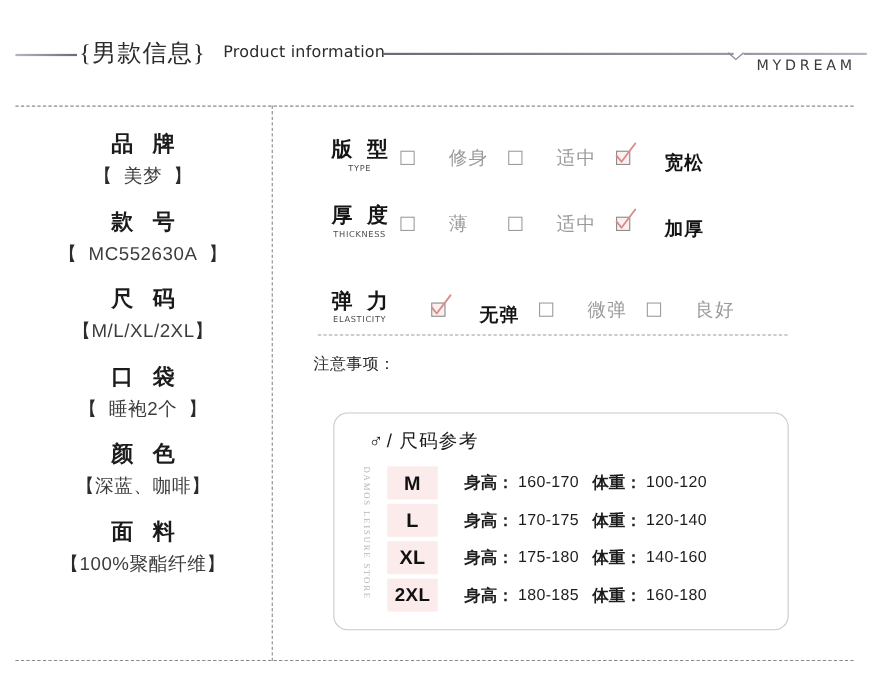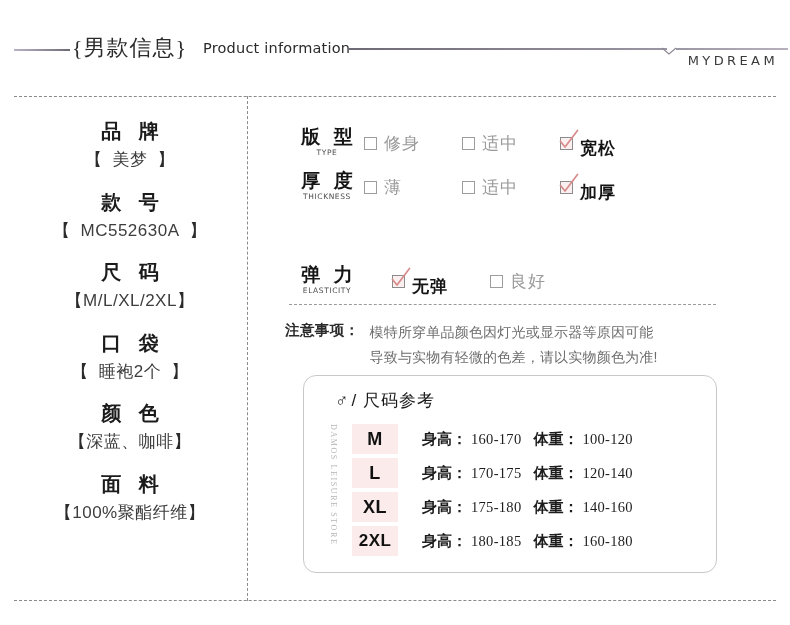--- a/index.html
+++ b/index.html
@@ -136,21 +136,21 @@
     width: 516px; height: 500px;
   }
   .attr-row {
     position: absolute;
     left: 30px;
     display: flex;
     align-items: center;
     height: 46px;
   }
   .attr-row.r1 { top: 18px; }
-  .attr-row.r2 { top: 62px; }
+  .attr-row.r2 { top: 78px; }
   .attr-row.r3 { top: 156px; }
 
   .attr-label {
     width: 74px;
     text-align: center;
     flex: 0 0 74px;
     padding-top: 1px;
   }
   .attr-label-cn {
     font-size: 19px;
@@ -169,20 +169,21 @@
   }
   .opts {
     display: flex;
     align-items: center;
     padding-top: 4px;
   }
   .opt {
     display: flex;
     align-items: center;
     white-space: nowrap;
+    gap: 24px;
   }
   .opt .box {
     position: relative;
     width: 13px; height: 13px;
     border: 1.3px solid #9d9d9d;
     margin-right: 7px;
     flex: 0 0 13px;
     box-sizing: border-box;
   }
   .opt.checked .box {
@@ -223,21 +224,21 @@
   }
   .note {
     position: absolute;
     left: 285px; top: 320px;
     width: 470px;
     display: flex;
     align-items: flex-start;
   }
   .note-label {
     font-size: 14.5px;
-    font-weight: bold;
+    font-weight: normal;
     color: #2a2a2a;
     letter-spacing: 0.4px;
     white-space: nowrap;
     flex: 0 0 auto;
     padding-top: 1px;
   }
   .note-body {
     margin-left: 10px;
     font-size: 14px;
     color: #6d6d6d;
@@ -309,21 +310,21 @@
   .size-info {
     margin-left: 24px;
     font-size: 15px;
     color: #1d1d1d;
     letter-spacing: 0.3px;
     white-space: nowrap;
     display: flex;
     align-items: center;
   }
   .size-info .k { font-weight: bold; letter-spacing: 0; }
-  .size-info .v { margin-left: 4px; font-family: Liberation Serif, serif; font-size: 14.5px;}
+  .size-info .v { margin-left: 4px; font-family: Liberation Sans, sans-serif; font-size: 14.5px;}
   .size-info .gap { display: inline-block; width: 12px; }
 </style>
 </head>
 <body>
 
 <div class="header">
   <div class="hdr-line-left"></div>
   <div class="hdr-cn">{男款信息}</div>
   <div class="hdr-en">Product information</div>
   <div class="hdr-line-right"></div>
@@ -433,36 +434,36 @@
     </div>
     <div class="opts">
       <div class="opt o1 checked">
         <span class="box">
           <svg viewBox="0 0 22 22" aria-hidden="true">
               <path d="M2.5 12.5 L7 18 L19.5 1.5" fill="none" stroke="#d88b8b" stroke-width="1.7" stroke-linecap="round" stroke-linejoin="round"></path>
             </svg>
         </span>
         <span class="txt">无弹</span>
       </div>
+      <div class="opt o2">
+        <span class="box"></span>
+        <span class="txt">微弹</span>
+      </div>
       <div class="opt o3">
         <span class="box"></span>
         <span class="txt">良好</span>
       </div>
     </div>
   </div>
 
 </div>
 
 <div class="hr-note"></div>
 <div class="note">
   <div class="note-label">注意事项：</div>
-  <div class="note-body">
-    <div>模特所穿单品颜色因灯光或显示器等原因可能</div>
-    <div>导致与实物有轻微的色差，请以实物颜色为准!</div>
-  </div>
 </div>
 
 <div class="size-box">
   <div class="size-head">
     <span class="male">♂</span>
     <span>/ 尺码参考</span>
   </div>
 
   <div class="watermark">DAMOS LEISURE STORE</div>
 

